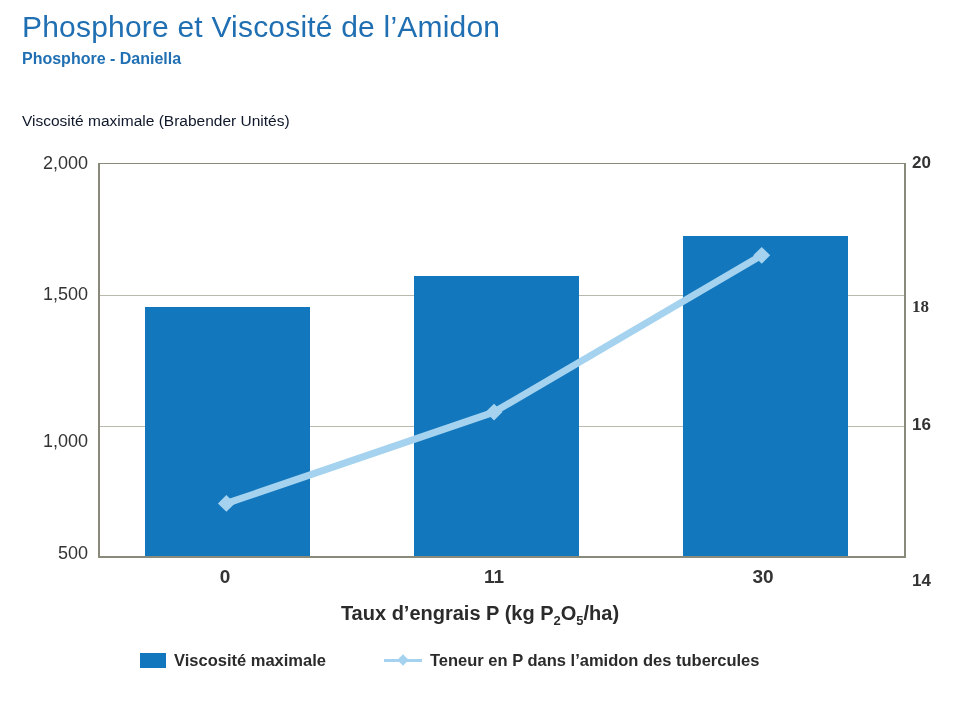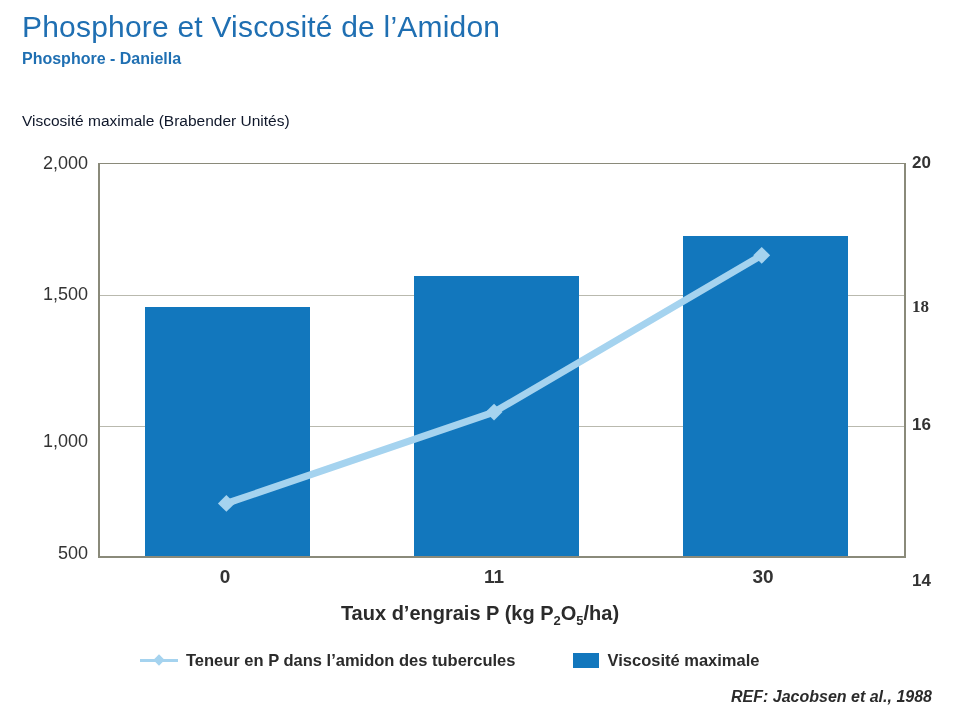--- a/index.html
+++ b/index.html
@@ -270,24 +270,23 @@
     <div class="xtick" style="left: 396px;">11</div>
     <div class="xtick" style="left: 665px;">30</div>
   </div>
 
   <div class="xaxis-title">
     <span>Taux d’engrais P (kg P</span><sub>2</sub><span>O</span><sub>5</sub><span>/ha)</span>
   </div>
 
   <div class="legend">
     <div class="legend-item">
+      <span class="legend-swatch-bar"></span>
+      <span>Viscosité maximale</span>
+    </div>
+    <div class="legend-item">
       <span class="legend-swatch-line"></span>
       <span>Teneur en P dans l’amidon des tubercules</span>
     </div>
-    <div class="legend-item">
-      <span class="legend-swatch-bar"></span>
-      <span>Viscosité maximale</span>
-    </div>
-  </div>
-
-  <div class="ref">REF: Jacobsen et al., 1988</div>
+  </div>
+
 
 </div>
 
 </body></html>

